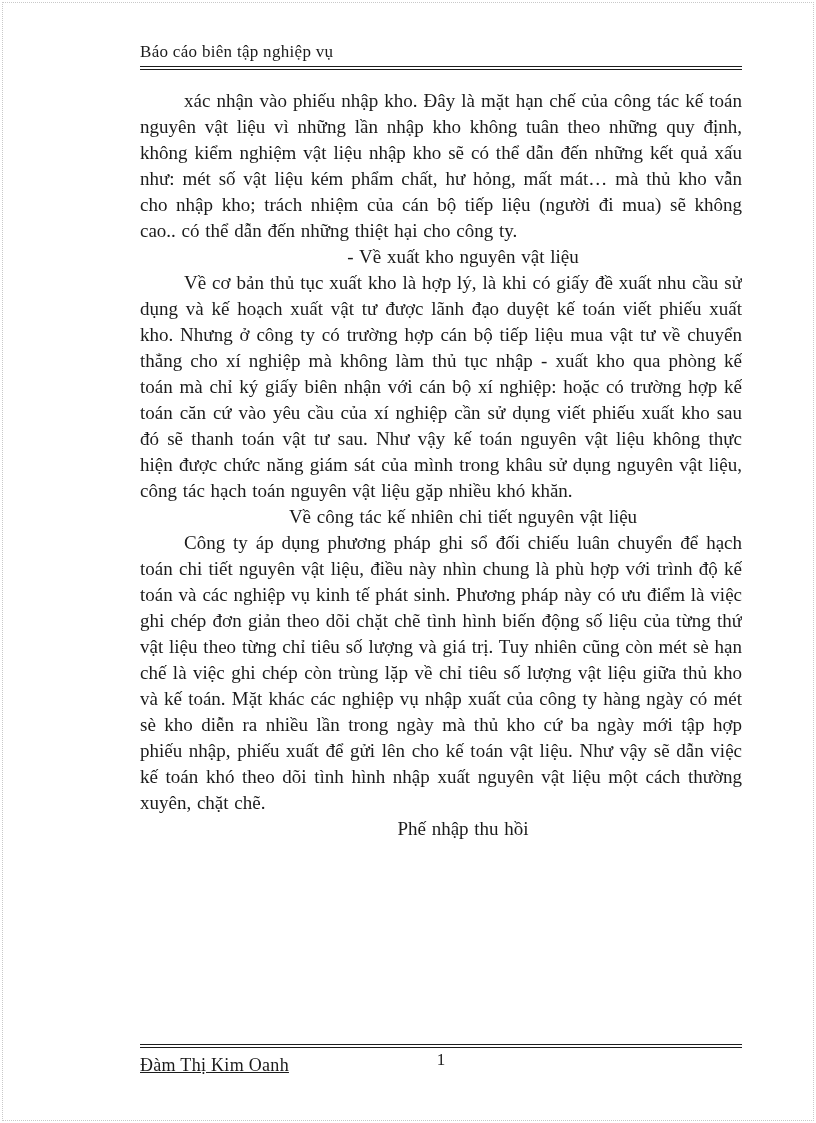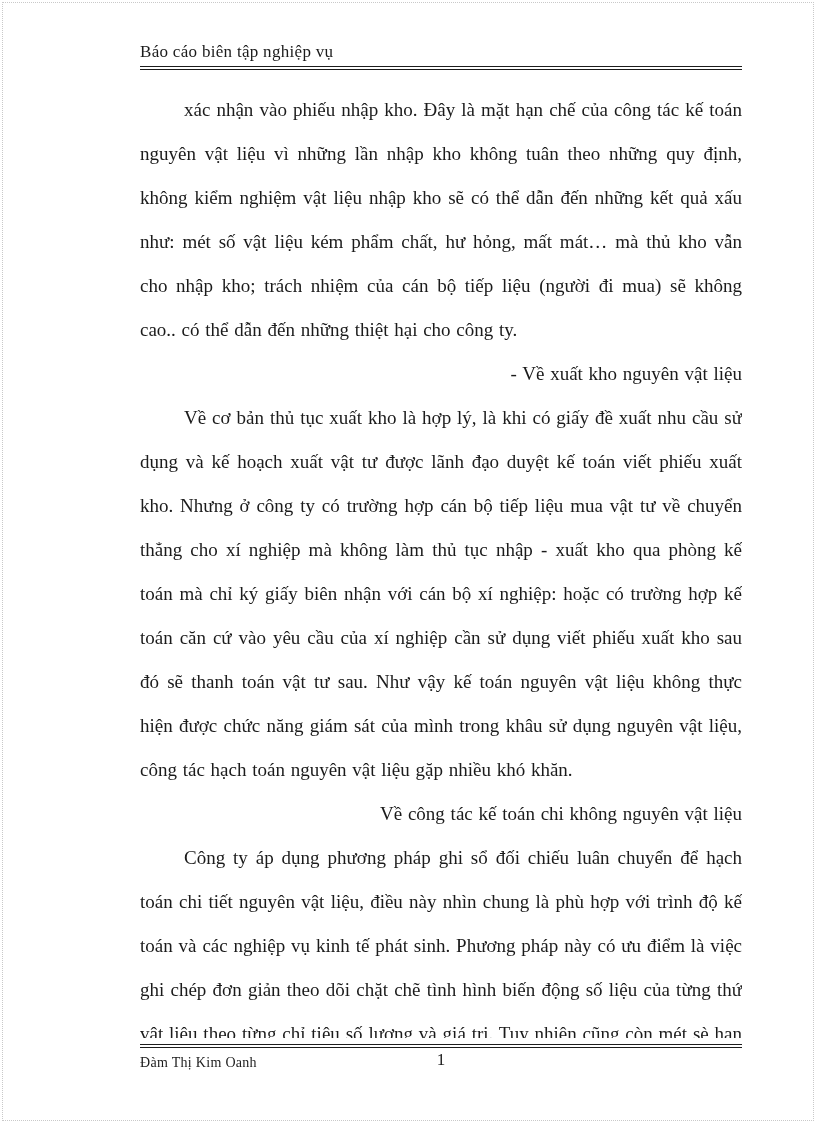--- a/index.html
+++ b/index.html
@@ -43,42 +43,43 @@
     position: absolute;
     left: 140px;
     width: 602px;
     top: 88px;
     height: 950px;
     overflow: hidden;
   }
   .para {
     margin: 0;
     font-size: 19px;
-    line-height: 44px;
+    line-height: 26px;
     text-align: justify;
     text-indent: 44px;
     word-spacing: 1px;
   }
   .para.single {
-    text-align: right;
+    text-align: center;
   }
   .footer-row {
     position: absolute;
     left: 140px;
     right: 74px;
     top: 1052px;
     height: 26px;
   }
   .footer-author {
     position: absolute;
     left: 0;
     top: 3px;
-    font-size: 14px;
+    font-size: 18px;
     letter-spacing: 0.3px;
     white-space: nowrap;
+    text-decoration: underline;
   }
   .footer-page-number {
     position: absolute;
     left: 50%;
     transform: translateX(-50%);
     top: -2px;
     font-size: 17px;
   }
 </style>
 </head>
@@ -87,21 +88,21 @@
 <div class="page-frame"></div>
 
 <div class="header-title">Báo cáo biên tập nghiệp vụ</div>
 
 <div class="rule-double header-rule"></div>
 
 <div class="doc-body">
   <p class="para">xác nhận vào phiếu nhập kho. Đây là mặt hạn chế của công tác kế toán nguyên vật liệu vì những lần nhập kho không tuân theo những quy định, không kiểm nghiệm vật liệu nhập kho sẽ có thể dẫn đến những kết quả xấu như: mét số vật liệu kém phẩm chất, hư hỏng, mất mát… mà thủ kho vẫn cho nhập kho; trách nhiệm của cán bộ tiếp liệu (người đi mua) sẽ không cao.. có thể dẫn đến những thiệt hại cho công ty.</p>
   <p class="para single">- Về xuất kho nguyên vật liệu</p>
   <p class="para">Về cơ bản thủ tục xuất kho là hợp lý, là khi có giấy đề xuất nhu cầu sử dụng và kế hoạch xuất vật tư được lãnh đạo duyệt kế toán viết phiếu xuất kho. Nhưng ở công ty có trường hợp cán bộ tiếp liệu mua vật tư về chuyển thẳng cho xí nghiệp mà không làm thủ tục nhập - xuất kho qua phòng kế toán mà chỉ ký giấy biên nhận với cán bộ xí nghiệp: hoặc có trường hợp kế toán căn cứ vào yêu cầu của xí nghiệp cần sử dụng viết phiếu xuất kho sau đó sẽ thanh toán vật tư sau. Như vậy kế toán nguyên vật liệu không thực hiện được chức năng giám sát của mình trong khâu sử dụng nguyên vật liệu, công tác hạch toán nguyên vật liệu gặp nhiều khó khăn.</p>
-  <p class="para single">Về công tác kế toán chi không nguyên vật liệu</p>
+  <p class="para single">Về công tác kế nhiên chi tiết nguyên vật liệu</p>
   <p class="para">Công ty áp dụng phương pháp ghi sổ đối chiếu luân chuyển để hạch toán chi tiết nguyên vật liệu, điều này nhìn chung là phù hợp với trình độ kế toán và các nghiệp vụ kinh tế phát sinh. Phương pháp này có ưu điểm là việc ghi chép đơn giản theo dõi chặt chẽ tình hình biến động số liệu của từng thứ vật liệu theo từng chỉ tiêu số lượng và giá trị. Tuy nhiên cũng còn mét sè hạn chế là việc ghi chép còn trùng lặp về chỉ tiêu số lượng vật liệu giữa thủ kho và kế toán. Mặt khác các nghiệp vụ nhập xuất của công ty hàng ngày có mét sè kho diễn ra nhiều lần trong ngày mà thủ kho cứ ba ngày mới tập hợp phiếu nhập, phiếu xuất để gửi lên cho kế toán vật liệu. Như vậy sẽ dẫn việc kế toán khó theo dõi tình hình nhập xuất nguyên vật liệu một cách thường xuyên, chặt chẽ.</p>
   <p class="para single">Phế nhập thu hồi</p>
 </div>
 
 <div class="rule-double footer-rule"></div>
 
 <div class="footer-row">
   <span class="footer-author">Đàm Thị Kim Oanh</span>
   <span class="footer-page-number">1</span>
 </div>

